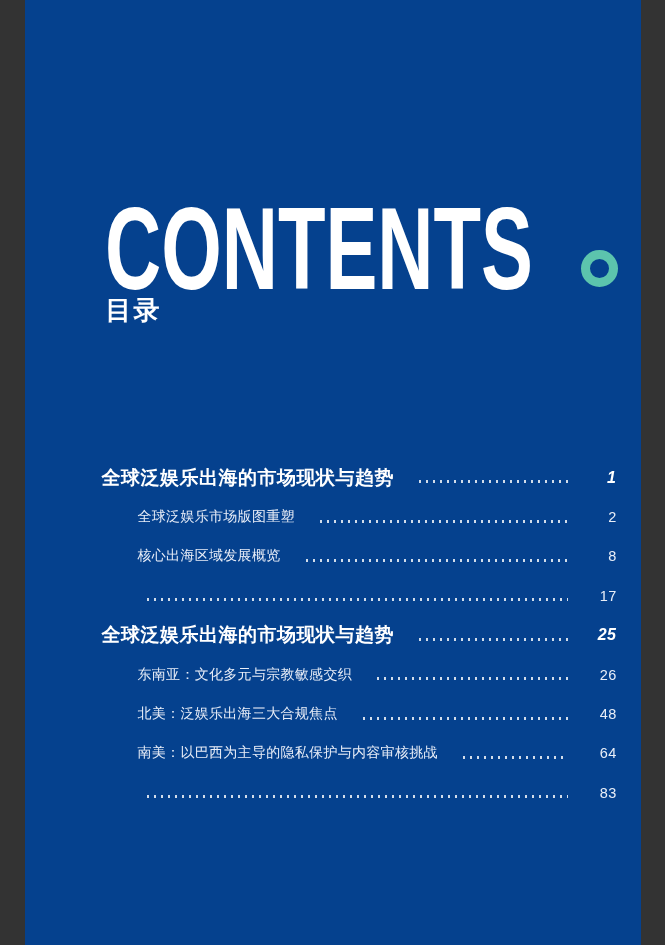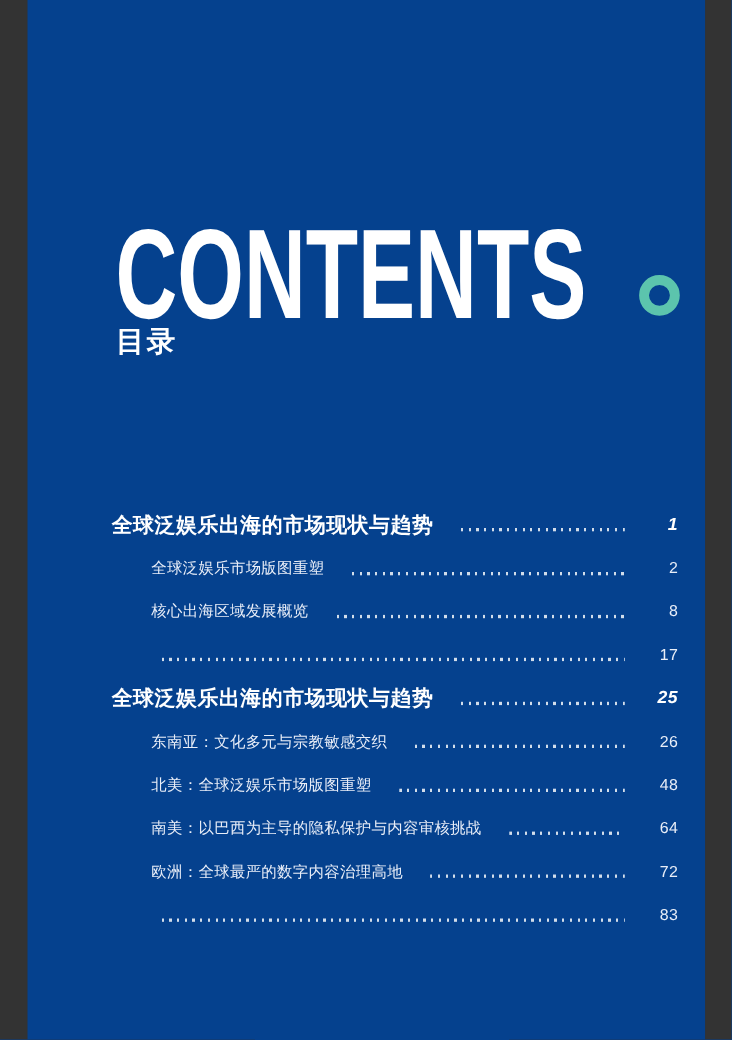--- a/index.html
+++ b/index.html
@@ -105,33 +105,28 @@
         <span class="lbl">全球泛娱乐出海的市场现状与趋势</span>
         <span class="leader"></span>
         <span class="pg">25</span>
       </div>
       <div class="toc-row lvl2">
         <span class="lbl">东南亚：文化多元与宗教敏感交织</span>
         <span class="leader"></span>
         <span class="pg">26</span>
       </div>
       <div class="toc-row lvl2">
-        <span class="lbl">北美：全球泛娱乐市场版图重塑</span>
+        <span class="lbl">北美：泛娱乐出海三大合规焦点</span>
         <span class="leader"></span>
         <span class="pg">48</span>
       </div>
       <div class="toc-row lvl2">
         <span class="lbl">南美：以巴西为主导的隐私保护与内容审核挑战</span>
         <span class="leader"></span>
         <span class="pg">64</span>
-      </div>
-      <div class="toc-row lvl2">
-        <span class="lbl">欧洲：全球最严的数字内容治理高地</span>
-        <span class="leader"></span>
-        <span class="pg">72</span>
       </div>
       <div class="toc-row lvl2">
         <span class="leader"></span>
         <span class="pg">83</span>
       </div>
     </div>
 
 </div>
 
 </body></html>

